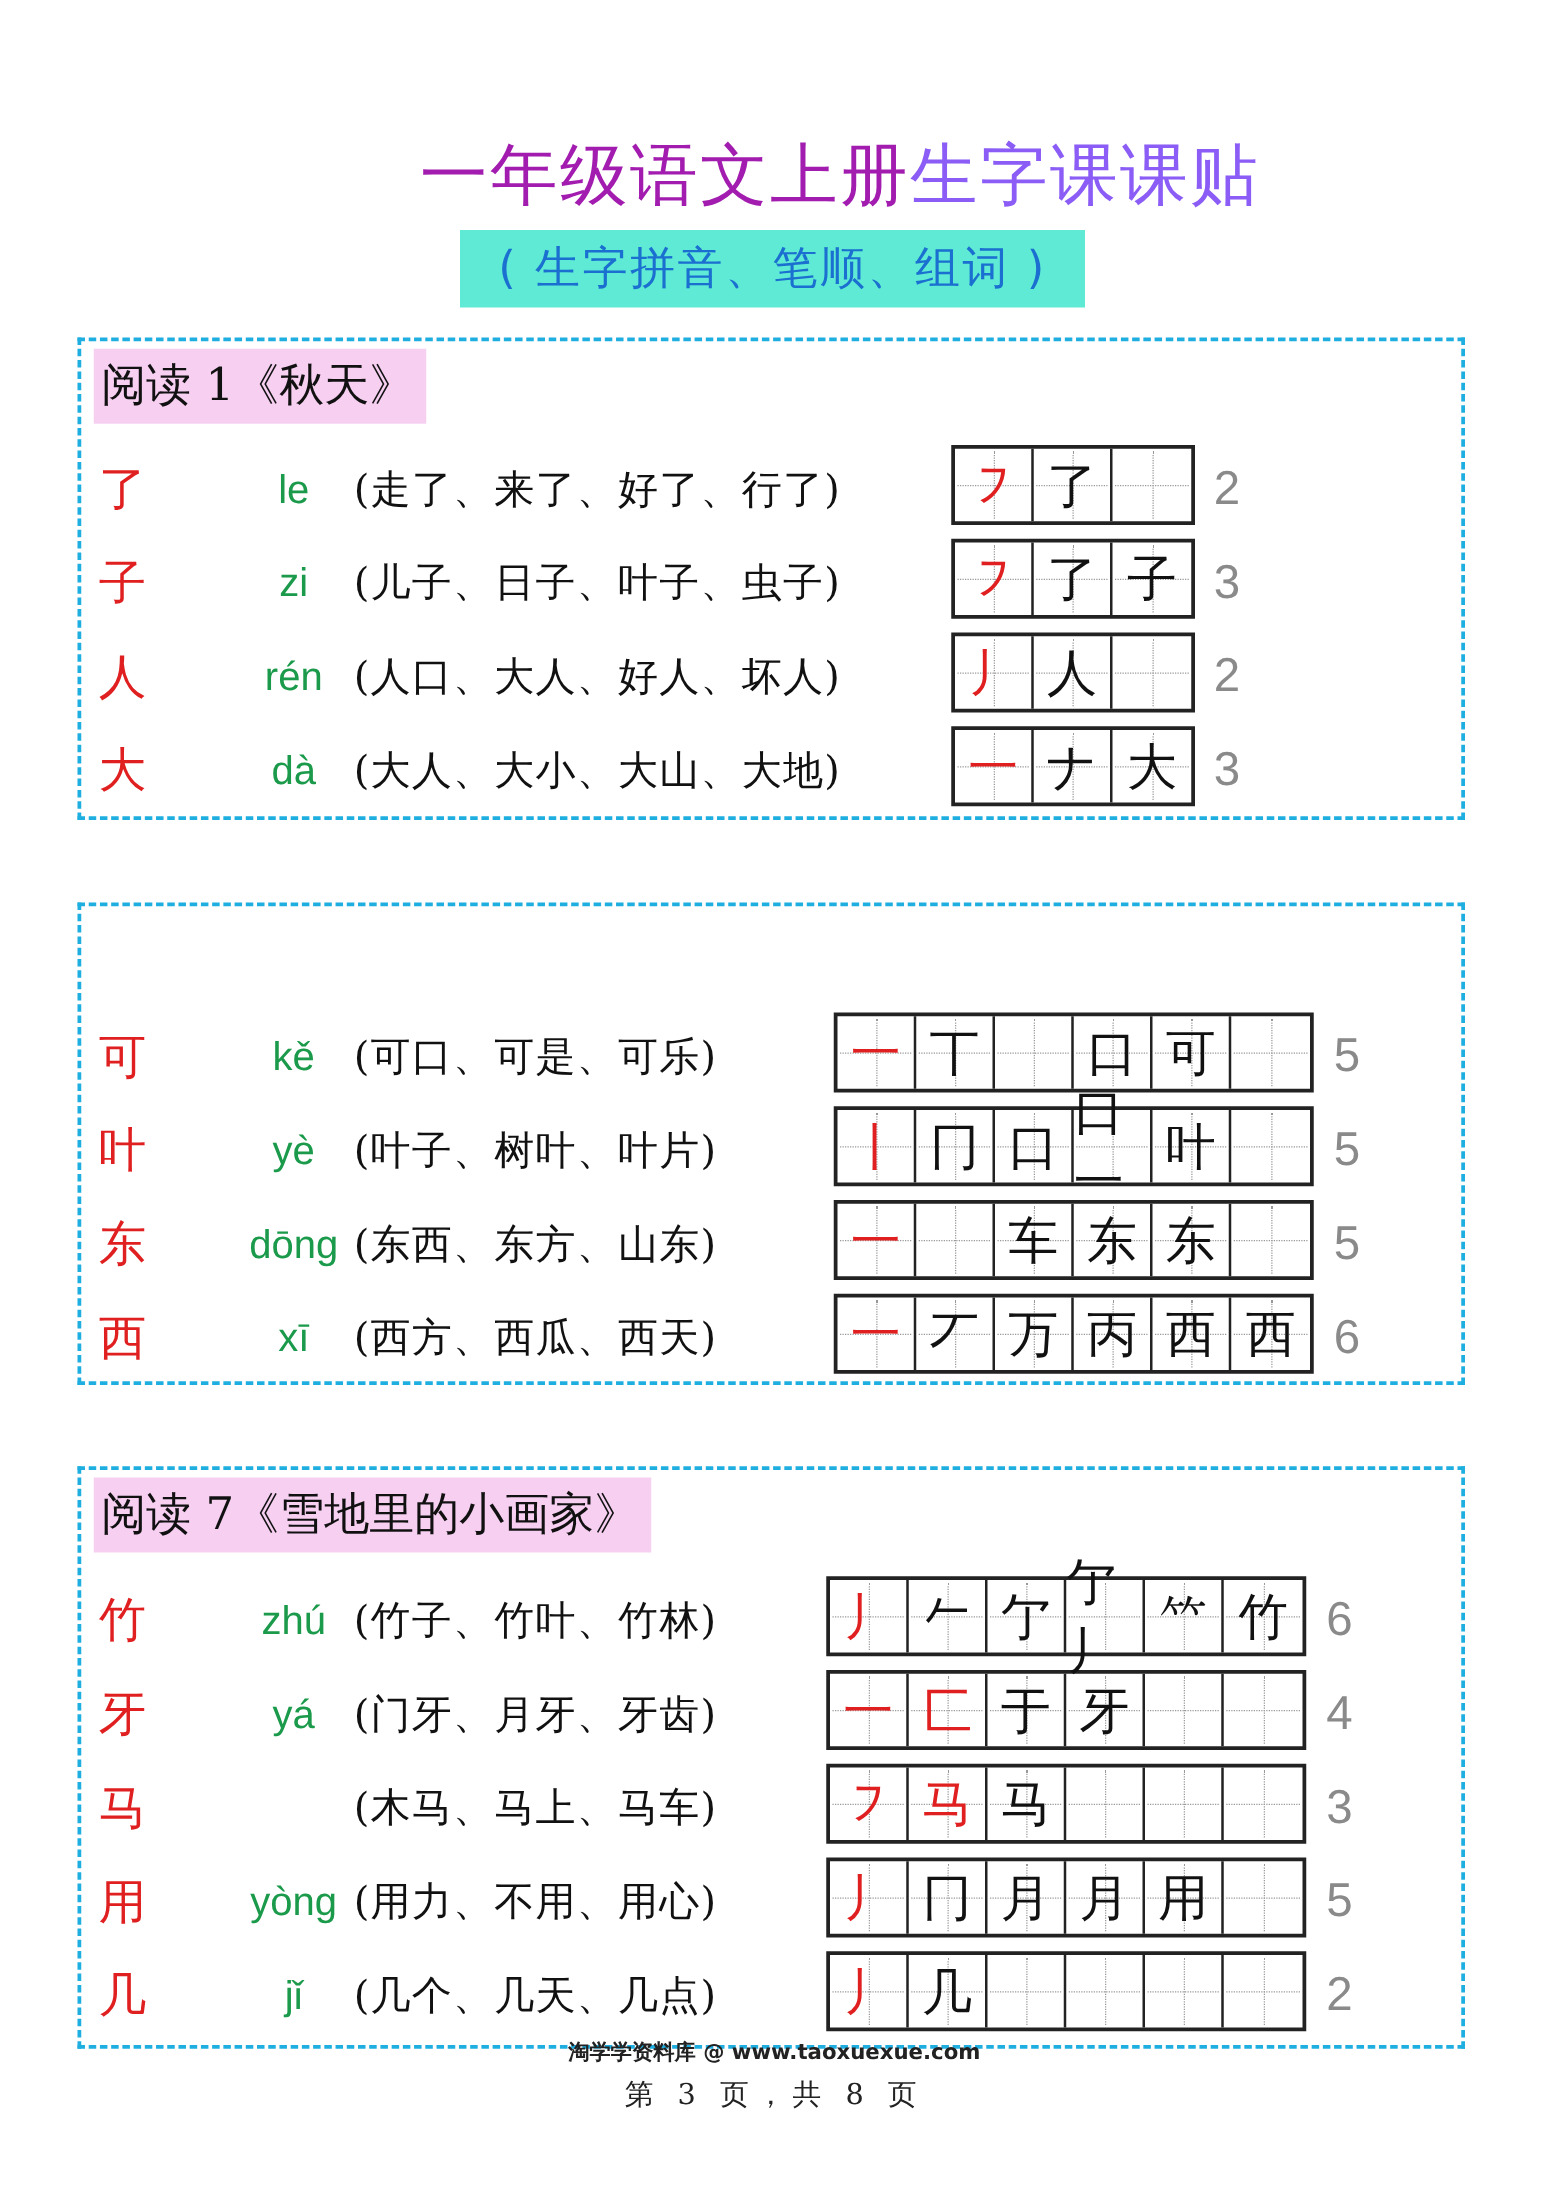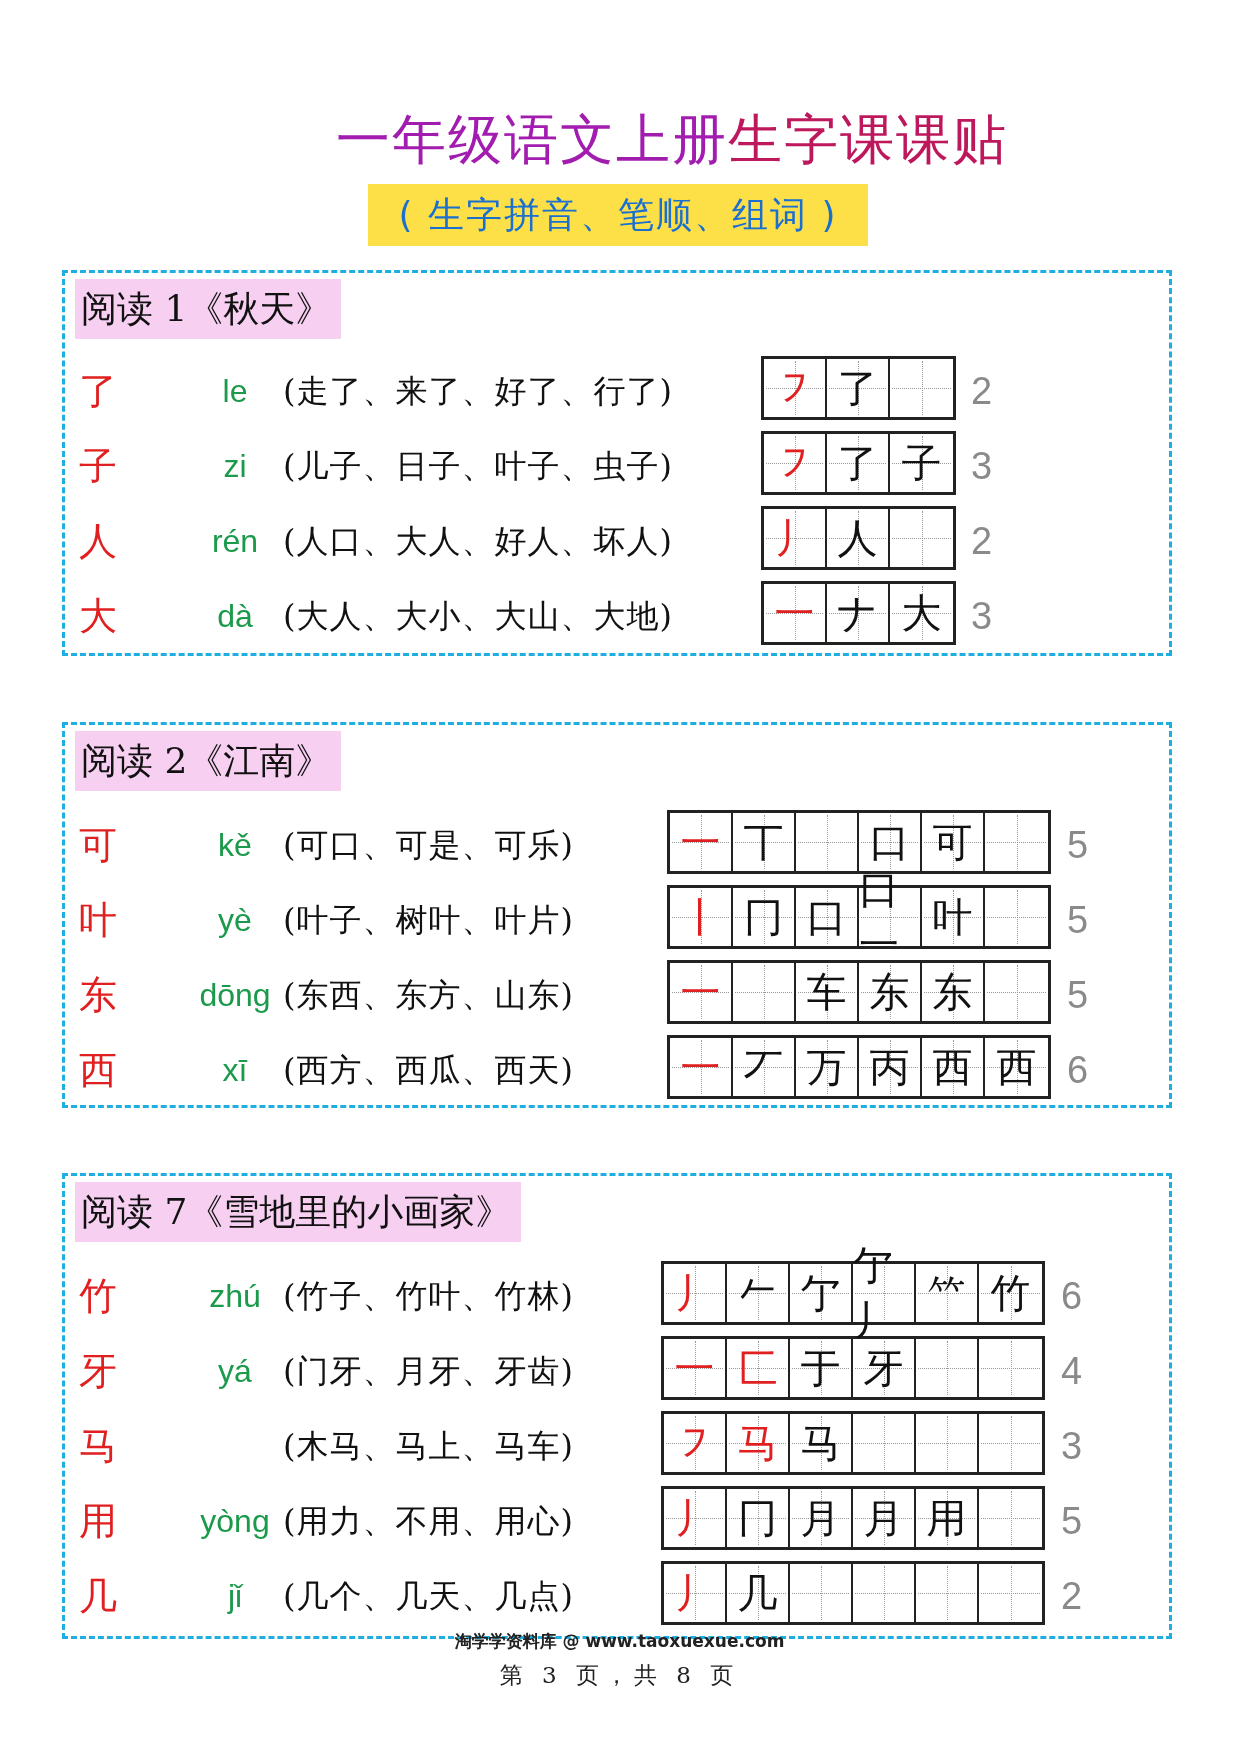--- a/index.html
+++ b/index.html
@@ -6,24 +6,24 @@
   body {
     width: 1239px; height: 1752px; background: #ffffff; position: relative; overflow: hidden;
     font-family: "DejaVu Serif", "Liberation Serif", serif; color: #111;
   }
   .title {
     position: absolute; top: 100px; left: 336px; height: 80px;
     font-size: 54px; line-height: 80px; letter-spacing: 2px; white-space: nowrap;
     font-family: "DejaVu Serif", serif;
   }
   .title .black { color: #a21caf; }
-  .title .red { color: #be185d; text-align: right; }
+  .title .red { color: #8b5cf6; text-align: right; }
   .subtitle {
     position: absolute; top: 184px; left: 368px; width: 500px; height: 62px;
-    background: #fde047; color: #1a6fd0; font-size: 36px; line-height: 62px;
+    background: #5eead4; color: #1a6fd0; font-size: 36px; line-height: 62px;
     text-align: center; letter-spacing: 2px; font-family: "DejaVu Sans", sans-serif;
   }
   .section {
     position: absolute; left: 62px; width: 1110px;
     border: 3px dashed #1eaee0; box-sizing: border-box;
   }
   .sec-label {
     position: absolute; top: 6px; left: 10px; height: 60px; padding: 0 10px 0 6px;
     background: #f6cff1; font-size: 36px; line-height: 60px; white-space: nowrap;
     font-family: "DejaVu Serif", serif; color: #111;
@@ -153,21 +153,20 @@
         </div>
       <div class="cell">
           <span>大</span>
         </div>
     </div>
     <span class="count" style="left:906px;">3</span>
   </div>
 </div>
 
 <div class="section" style="top:722px; height:386px;">
-  <div class="sec-label">阅读 2《江南》</div>
 
   <div class="row" style="top:88px;">
     <span class="char">可</span>
     <span class="pinyin">kě</span>
     <span class="words">(可口、可是、可乐)</span>
     <div class="grid" style="left:602px;">
       <div class="cell">
           <span class="hl">一</span>
         </div>
       <div class="cell">

